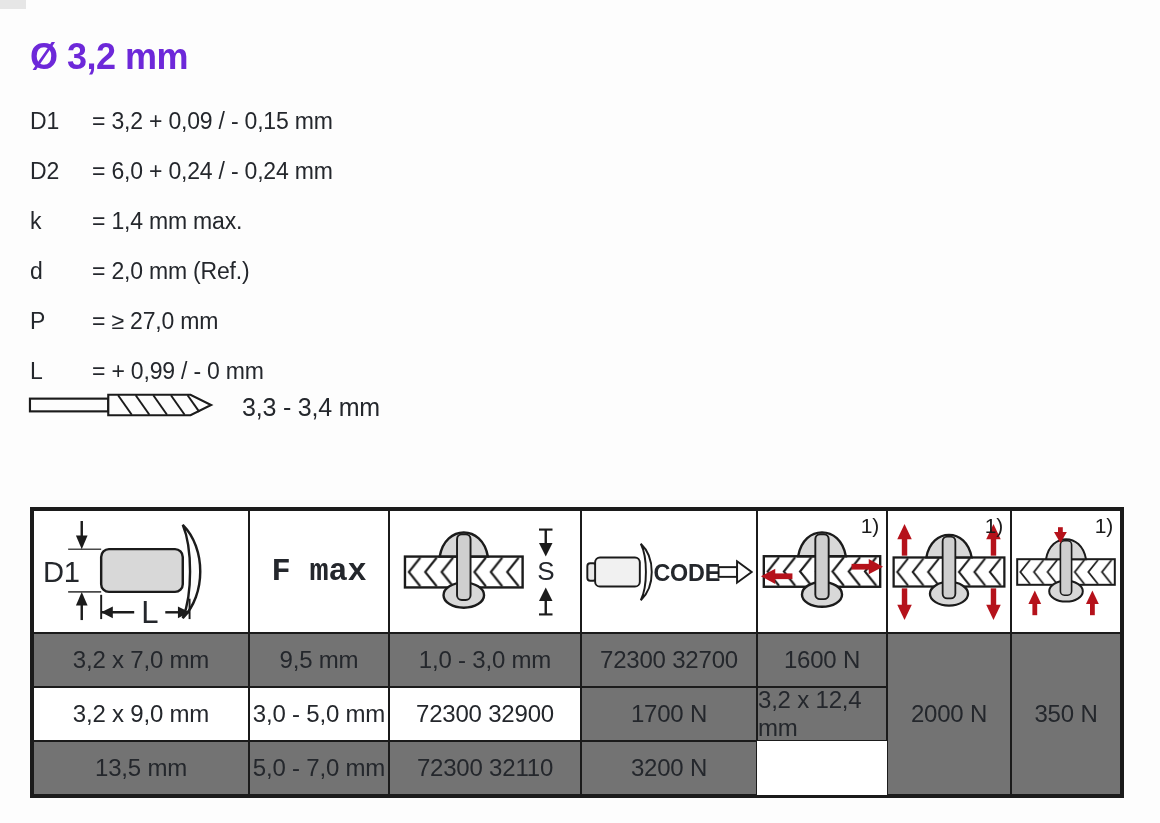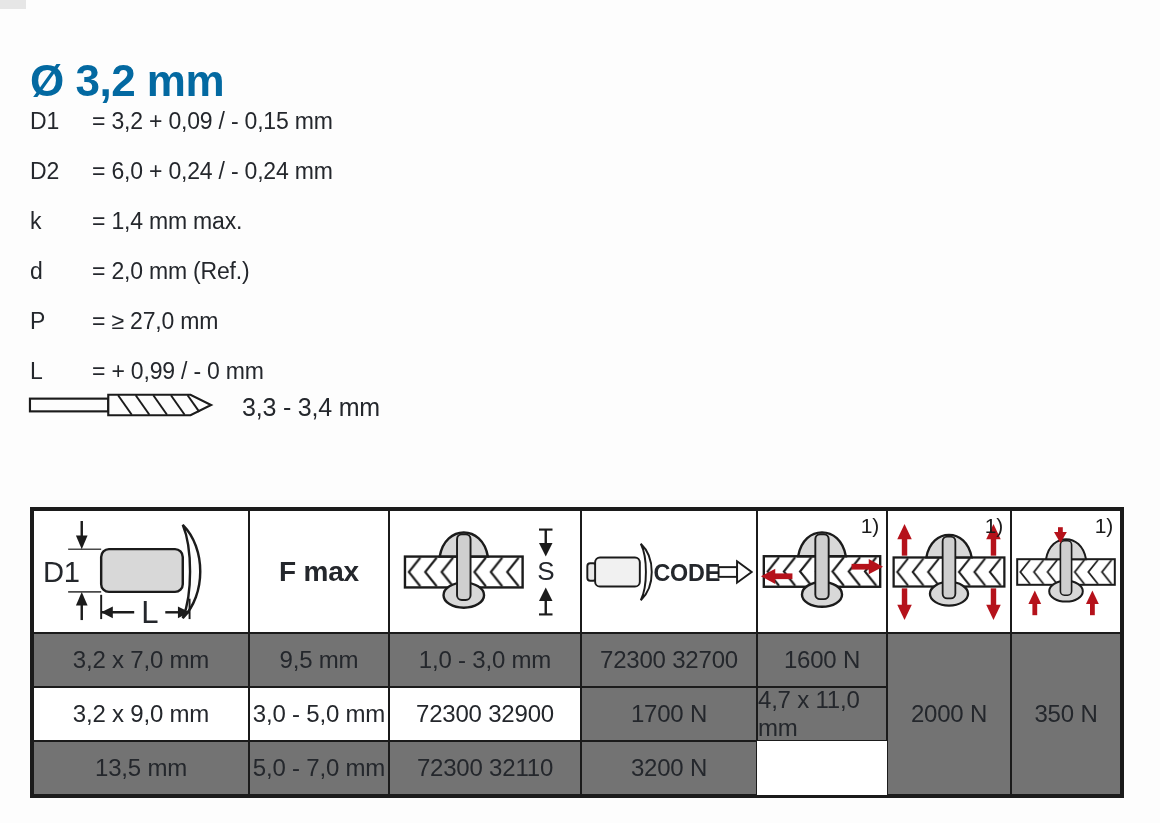--- a/index.html
+++ b/index.html
@@ -3,22 +3,22 @@
 <meta charset="utf-8">
 <style>
   * { margin:0; padding:0; box-sizing:border-box; }
   html,body { background:#ffffff; }
   body { font-family:"Liberation Sans", sans-serif; color:#24272c; }
   .page { position:relative; width:1160px; height:823px; background:#fdfdfd; overflow:hidden; }
 
   .artifact { position:absolute; left:0; top:0; width:26px; height:9px;
               background:#d4d4d4; opacity:.55; }
 
-  .title { position:absolute; left:30px; top:36px; font-size:44px; font-weight:bold;
-           color:#0369a1; letter-spacing:-0.5px;margin-top:20px; }
+  .title { position:absolute; left:30px; top:36px; font-size:36px; font-weight:bold;
+           color:#6d28d9; letter-spacing:-0.5px; }
 
   .specs { position:absolute; left:30px; top:96px; }
   .spec-row { display:flex; height:50px; align-items:center; font-size:23px; letter-spacing:-0.2px; }
   .spec-label { width:62px; flex:0 0 62px; }
   .spec-value { white-space:pre;text-align:center; }
 
   .drill-row { position:absolute; left:28px; top:388px; display:flex; align-items:flex-end; }
   .drill-row svg { display:block; }
   .drill-range { font-size:25px; margin-left:28px; letter-spacing:-0.2px; }
 
@@ -116,21 +116,21 @@
         <line x1="64" y1="98" x2="98" y2="98" stroke="#1b1b1b" stroke-width="2.5"></line>
         <line x1="130" y1="98" x2="155" y2="98" stroke="#1b1b1b" stroke-width="2.5"></line>
         <polygon points="76,92 64,98 76,104" fill="#1b1b1b"></polygon>
         <polygon points="143,92 155,98 143,104" fill="#1b1b1b"></polygon>
         <text x="4" y="67" font-size="30">D1</text>
         <text x="114" y="109" font-size="32" text-anchor="middle">L</text>
       </svg>
     </div>
 
     <div class="cell">
-      <span style="font-size:28px;font-weight:bold;">F max</span>
+      <span style="font-size:32px;font-weight:bold;font-family:Liberation Mono, monospace;">F max</span>
     </div>
 
     <div class="cell">
       <svg class="diag" width="172" height="108" viewBox="0 0 178 112">
         <use href="#rivetJoint" x="6"></use>
         <line x1="145" y1="12" x2="159" y2="12" stroke="#1b1b1b" stroke-width="2.2"></line>
         <line x1="152" y1="12" x2="152" y2="27" stroke="#1b1b1b" stroke-width="2.5"></line>
         <polygon points="145,26 152,40 159,26" fill="#1b1b1b"></polygon>
         <text x="152" y="64" font-size="27" text-anchor="middle">S</text>
         <polygon points="145,86 152,72 159,86" fill="#1b1b1b"></polygon>
@@ -196,20 +196,20 @@
     <div class="cell blue">1600 N</div>
 
     <div class="cell blue merge-tensile">2000 N</div>
     <div class="cell blue merge-comp">350 N</div>
 
     <div class="cell">3,2 x 9,0 mm</div>
     <div class="cell">3,0 - 5,0 mm</div>
     <div class="cell">72300 32900</div>
     <div class="cell blue">1700 N</div>
 
-    <div class="cell blue">4,7 x 11,0 mm</div>
+    <div class="cell blue">3,2 x 12,4 mm</div>
     <div class="cell blue">13,5 mm</div>
     <div class="cell blue">5,0 - 7,0 mm</div>
     <div class="cell blue">72300 32110</div>
     <div class="cell blue">3200 N</div>
 
   </div>
 </div>
 
 </body></html>

